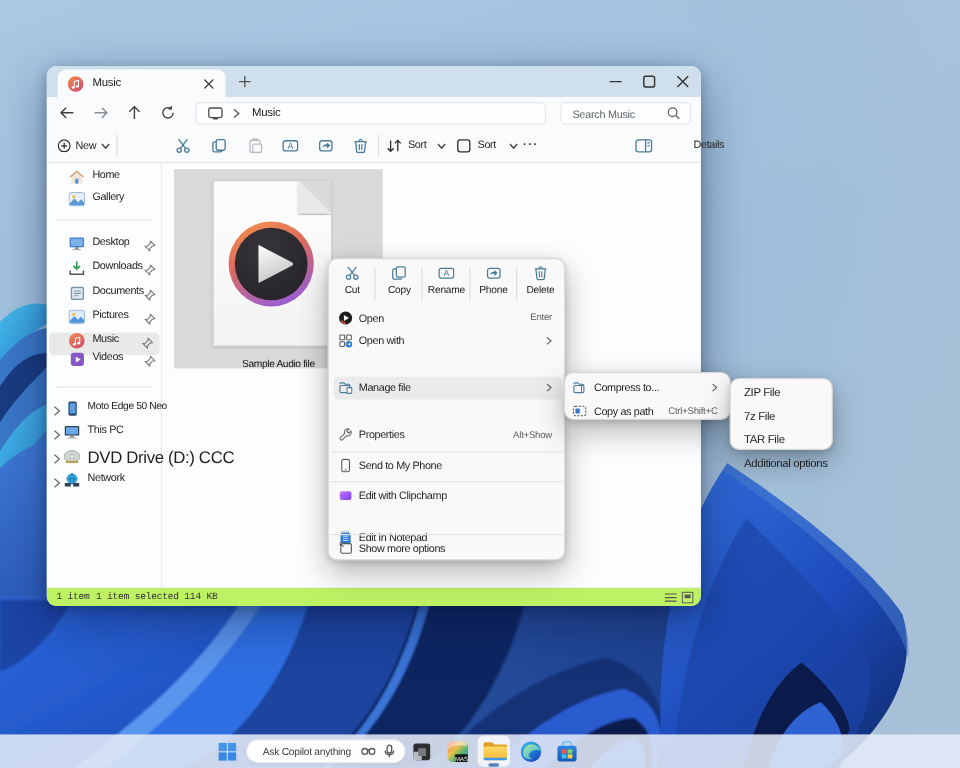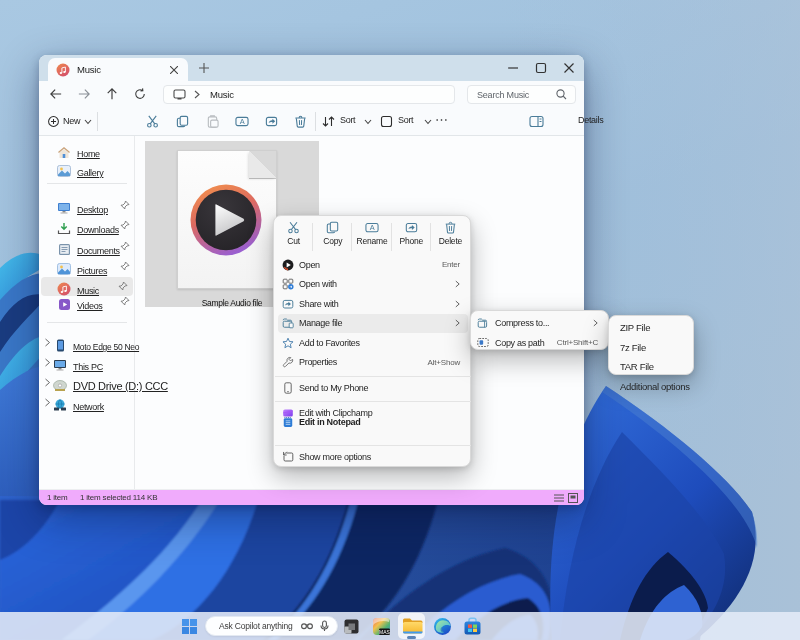--- a/index.html
+++ b/index.html
@@ -18,24 +18,24 @@
   background:#f9fbfd; box-shadow:0 14px 42px rgba(10,20,60,.42), 0 3px 10px rgba(10,20,60,.28); }
 #tabbar { position:absolute; left:0; top:0; width:100%; height:26px; background:#cfdfeb; border-radius:8px 8px 0 0; }
 #tab { position:absolute; left:9px; top:3px; width:140px; height:23px; background:#f9fbfd;
   border-radius:7px 7px 0 0; display:flex; align-items:center; font-size:9.5px; letter-spacing:-0.2px; color:#1b1b1b; }
 #navbar { position:absolute; left:0; top:26px; width:100%; height:26px; background:#f9fbfd; }
 #toolbar { position:absolute; left:0; top:52px; width:100%; height:29px; background:#f9fbfd;
   border-bottom:1px solid #e2e6e9; font-size:9px; letter-spacing:-0.3px; color:#1f1f1f; }
 #wbody { position:absolute; left:0; top:81px; width:100%; height:353px; background:#fcfdfe; display:flex; }
 #sidebar { width:96px; height:100%; border-right:1px solid #e8eaec; position:relative; font-size:9px; letter-spacing:-0.3px; color:#222; }
 #content { flex:1; position:relative; }
-#statusbar { position:absolute; left:0; bottom:0; width:100%; height:16px; background:#f0abfc;
-  border-top:1px solid #eceef0; border-radius:0 0 8px 8px; font-size:8px; letter-spacing:-0.2px; color:#333; }
+#statusbar { position:absolute; left:0; bottom:0; width:100%; height:16px; background:#bef264;
+  border-top:1px solid #eceef0; border-radius:0 0 8px 8px; font-size:8px; letter-spacing:-0.2px; color:#333;font-family:Liberation Mono, monospace; }
 .ctl { position:absolute; top:6px; width:14px; height:14px; }
-.srow { position:absolute; left:0; width:96px; height:19px; display:flex; align-items:flex-end; white-space:nowrap;text-decoration:underline; }
+.srow { position:absolute; left:0; width:96px; height:19px; display:flex; align-items:flex-start; white-space:nowrap; }
 .srow .ic { width:14px; height:14px; margin-left:18px; margin-right:6px; flex:none; display:flex; align-items:center; justify-content:center; }
 .srow .pin { position:absolute; right:5px; top:4px; }
 .chev { position:absolute; left:5px; top:5px; }
 
 .menu { position:absolute; background:#f9f9f9; border:1px solid #d9d9d9; border-radius:8px;
   box-shadow:0 10px 26px rgba(0,0,0,.28), 0 2px 6px rgba(0,0,0,.14); font-size:9px; letter-spacing:-0.3px; color:#1f1f1f; }
 #cmenu { left:273px; top:215px; width:198px; height:252px; }
 #iconrow { position:absolute; left:0; top:5px; width:100%; height:33px; display:flex; }
 .ibtn { flex:1; display:flex; flex-direction:column; align-items:center; justify-content:flex-start; position:relative; }
 .ibtn span { font-size:8.5px; letter-spacing:-0.2px; color:#222; margin-top:2px; }
@@ -450,21 +450,21 @@
           <svg class="chev" width="7" height="9">
             <path d="M1.5,1 L5.5,4.5 L1.5,8" fill="none" stroke="#666" stroke-width="1"></path>
           </svg>
           <span class="ic" style="margin-left:14px;">
             <svg width="14" height="11">
               <ellipse cx="7" cy="5.5" rx="6.5" ry="5" fill="#cfd6cf" stroke="#9aa89a" stroke-width=".7"></ellipse>
               <circle cx="7" cy="5.5" r="1.6" fill="#fff" stroke="#999" stroke-width=".6"></circle>
               <path d="M2,9 L12,9 L12,11 L2,11 Z" fill="#b8a24f"></path>
             </svg>
           </span>
-          <span style="font-size:11px;">DVD Drive (D:) CCC</span>
+          <span style="font-size:14px;">DVD Drive (D:) CCC</span>
         </div>
    <div class="srow" style="top:257px;"><svg class="chev" width="7" height="9">
             <path d="M1.5,1 L5.5,4.5 L1.5,8" fill="none" stroke="#666" stroke-width="1"></path>
           </svg><span class="ic" style="margin-left:14px;">
             <svg width="14" height="12">
               <circle cx="7" cy="5" r="4.5" fill="#3aa8d8"></circle>
               <path d="M2.5,5 L11.5,5 M7,0.5 A7,7 0 0 1 7,9.5 M7,0.5 A7,7 0 0 0 7,9.5" fill="none" stroke="#1b7cb0" stroke-width=".8"></path>
               <rect x="1" y="8.5" width="5" height="3" rx=".5" fill="#2c3e50"></rect>
               <rect x="8" y="8.5" width="5" height="3" rx=".5" fill="#2c3e50"></rect>
             </svg>
@@ -562,42 +562,29 @@
         <svg width="12" height="12" viewBox="0 0 15 15">
           <rect x="1.5" y="1.5" width="5" height="5" rx="1" fill="none" stroke="#5a5a5a" stroke-width="1.1"></rect>
           <rect x="8.5" y="1.5" width="5" height="5" rx="1" fill="none" stroke="#5a5a5a" stroke-width="1.1"></rect>
           <rect x="1.5" y="8.5" width="5" height="5" rx="1" fill="none" stroke="#5a5a5a" stroke-width="1.1"></rect>
           <circle cx="11" cy="11" r="3.4" fill="#2e7cd6"></circle>
           <path d="M9.6,11 L12.4,11 M11.2,9.8 L12.5,11 L11.2,12.2" stroke="#fff" stroke-width=".9" fill="none"></path>
         </svg>
       </span>Open with<svg class="ch" width="5" height="8" viewBox="0 0 6 9">
         <path d="M1,1 L5,4.5 L1,8" fill="none" stroke="#555" stroke-width="1.1"></path>
       </svg></div>
- <div class="mrow" style="top:78px;"><span class="mi">
-        <svg width="12" height="12" viewBox="0 0 15 15">
-          <rect x="1.5" y="3" width="12" height="9.5" rx="2" fill="none" stroke="#4a7c99" stroke-width="1.2"></rect>
-          <path d="M4,9.3 C4.5,7.2 6,6.2 8,6.4 L8,4.6 L11.2,7.6 L8,10.4 L8,8.3 C6.2,8.1 5,8.5 4,9.3 Z" fill="#4a7c99"></path>
-        </svg>
-      </span>Share with<svg class="ch" width="5" height="8" viewBox="0 0 6 9">
-        <path d="M1,1 L5,4.5 L1,8" fill="none" stroke="#555" stroke-width="1.1"></path>
-      </svg></div>
  <div class="mrow hl" style="top:97.5px;"><span class="mi">
         <svg width="13" height="12" viewBox="0 0 15 14">
           <path d="M1.5,3.5 Q1.5,2 3,2 L5.5,2 L7,3.5 L10.5,3.5 Q12,3.5 12,5 L12,5.5" fill="none" stroke="#4a7c99" stroke-width="1.2"></path>
           <rect x="1.5" y="4.8" width="10.5" height="7.5" rx="1.5" fill="none" stroke="#4a7c99" stroke-width="1.2"></rect>
           <rect x="9" y="7" width="5" height="6" rx="1" fill="#f9f9f9" stroke="#4a7c99" stroke-width="1.1"></rect>
         </svg>
       </span>Manage file<svg class="ch" width="5" height="8" viewBox="0 0 6 9">
         <path d="M1,1 L5,4.5 L1,8" fill="none" stroke="#555" stroke-width="1.1"></path>
       </svg></div>
- <div class="mrow" style="top:117px;"><span class="mi">
-        <svg width="12" height="12" viewBox="0 0 15 15">
-          <path d="M7.5,1.5 L9.3,5.6 L13.8,6 L10.4,9 L11.4,13.4 L7.5,11 L3.6,13.4 L4.6,9 L1.2,6 L5.7,5.6 Z" fill="none" stroke="#4a7fae" stroke-width="1.2" stroke-linejoin="round"></path>
-        </svg>
-      </span>Add to Favorites</div>
  <div class="mrow" style="top:136.5px;"><span class="mi">
         <svg width="12" height="12" viewBox="0 0 15 15">
           <path d="M13.2,4.2 A3.6,3.6 0 0 1 8.6,8.8 L4.4,13 A1.5,1.5 0 0 1 2.2,10.8 L6.4,6.6 A3.6,3.6 0 0 1 11,2 L8.8,4.2 L10.8,6.2 L13,4 Z" fill="none" stroke="#6b6b6b" stroke-width="1.15"></path>
         </svg>
       </span>Properties<span class="sc">Alt+Show</span></div>
  <div class="msep" style="top:159.5px;"></div>
  <div class="mrow" style="top:162.5px;"><span class="mi">
         <svg width="8" height="12" viewBox="0 0 10 15">
           <rect x="1" y="1" width="8" height="13" rx="1.8" fill="none" stroke="#555" stroke-width="1.1"></rect>
           <path d="M4,12 L6,12" stroke="#555" stroke-width="1"></path>
@@ -609,21 +596,21 @@
           <defs>
             <linearGradient id="cc1" x1="0" y1="0" x2="1" y2="1">
               <stop offset="0" stop-color="#c084fc"></stop>
               <stop offset="1" stop-color="#7c3aed"></stop>
             </linearGradient>
           </defs>
           <rect x="1.5" y="3" width="12" height="9" rx="2" fill="url(#cc1)"></rect>
           <path d="M1.5,7.5 L13.5,5" stroke="#a855f7" stroke-width="1.4"></path>
         </svg>
       </span>Edit with Clipchamp</div>
- <div class="mrow" style="top:196px;font-weight:bold;"><span class="mi">
+ <div class="mrow" style="top:222px;"><span class="mi">
         <svg width="10" height="12" viewBox="0 0 13 15">
           <rect x="1" y="2.5" width="11" height="11.5" rx="1.8" fill="#2e7cd6"></rect>
           <path d="M3.5,6 L9.5,6 M3.5,8.3 L9.5,8.3 M3.5,10.6 L9.5,10.6" stroke="#cfe4f8" stroke-width="1"></path>
           <path d="M2.5,2.2 L2.5,1 M4.8,2.2 L4.8,1 M7.1,2.2 L7.1,1 M9.4,2.2 L9.4,1" stroke="#1d5ba8" stroke-width="1.1"></path>
         </svg>
       </span>Edit in Notepad</div>
  <div class="msep" style="top:228.5px;"></div>
  <div class="mrow" style="top:231px;"><span class="mi">
         <svg width="12" height="12" viewBox="0 0 15 15">
           <path d="M5.5,2.5 L12,2.5 Q13.5,2.5 13.5,4 L13.5,11 Q13.5,12.5 12,12.5 L4,12.5 Q2.5,12.5 2.5,11 L2.5,6" fill="none" stroke="#555" stroke-width="1.15"></path>

